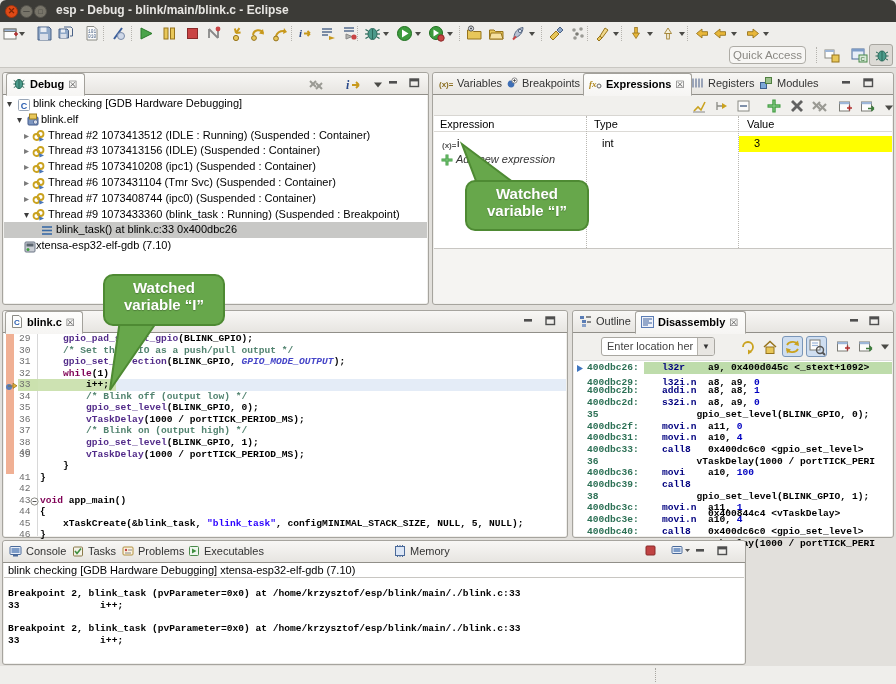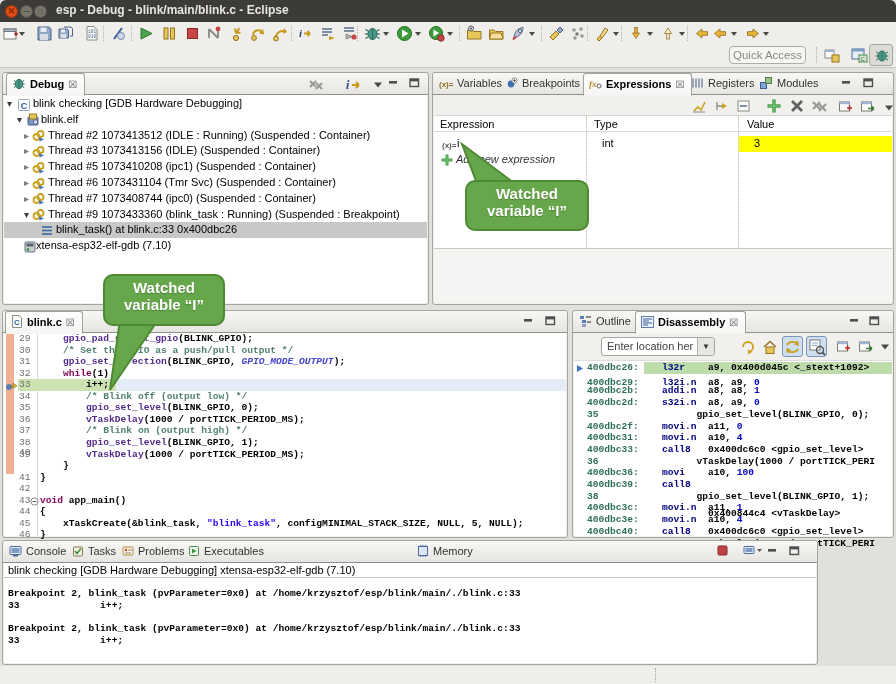--- a/index.html
+++ b/index.html
@@ -696,42 +696,42 @@
           <div class="dl" style="top:146px;"><span class="ad">400dbc39:</span><span style="position:absolute;left:74.88px;" class="mn">call8</span><span style="position:absolute;left:120.96px;margin-top:29px;">0x400844c4 &lt;vTaskDelay&gt;</span></div>
           <div class="dl" style="top:157.7px;"><span class="ad">38</span><span style="position:absolute;left:109.44px;">gpio_set_level(BLINK_GPIO, 1);</span></div>
           <div class="dl" style="top:169.39999999999998px;"><span class="ad">400dbc3c:</span><span style="position:absolute;left:74.88px;" class="mn">movi.n</span><span style="position:absolute;left:120.96px;">a11, <span class="nb">1</span></span></div>
           <div class="dl" style="top:181.1px;"><span class="ad">400dbc3e:</span><span style="position:absolute;left:74.88px;" class="mn">movi.n</span><span style="position:absolute;left:120.96px;">a10, <span class="nb">4</span></span></div>
           <div class="dl" style="top:192.79999999999998px;"><span class="ad">400dbc40:</span><span style="position:absolute;left:74.88px;" class="mn">call8</span><span style="position:absolute;left:120.96px;">0x400dc6c0 &lt;gpio_set_level&gt;</span></div>
           <div class="dl" style="top:204.5px;"><span class="ad"></span><span style="position:absolute;left:109.44px;">vTaskDelay(1000 / portTICK_PERI</span></div>
         </div>
     </div>
   </div>
 
-  <div class="panel" style="left:2px; top:540px; width:816px; height:125px;">
+  <div class="panel" style="left:2px; top:540px; width:744px; height:125px;">
     <div class="tabrow" id="con-tabs">
       <div class="tab" style="left:1px;"><svg class="ticon" width="13" height="12">
             <rect x="1" y="1.5" width="11" height="8" rx="1" fill="#e8eef8" stroke="#4a6a9a"></rect>
             <rect x="2.5" y="3" width="8" height="5" fill="#7d9cc8"></rect>
             <rect x="4" y="10" width="5" height="1.5" fill="#4a6a9a"></rect>
           </svg>Console</div>
       <div class="tab" style="left:64px;"><svg class="ticon" width="12" height="12">
             <rect x="1.5" y="2" width="9" height="9" rx="1" fill="#f5f2e8" stroke="#8a7a4a"></rect>
             <path d="M3,6 L5,8.5 L9,3.5" fill="none" stroke="#3f8f3f" stroke-width="1.6"></path>
           </svg>Tasks</div>
       <div class="tab" style="left:114px;"><svg class="ticon" width="12" height="12">
             <rect x="1" y="2" width="10" height="8" rx="1" fill="#fdf3df" stroke="#b09040"></rect>
             <circle cx="4" cy="5" r="1.2" fill="#c04040"></circle>
             <line x1="6" y1="5" x2="10" y2="5" stroke="#888"></line>
             <line x1="3" y1="8" x2="9" y2="8" stroke="#888"></line>
           </svg>Problems</div>
       <div class="tab" style="left:180px;"><svg class="ticon" width="12" height="12">
             <rect x="1.5" y="1.5" width="9" height="9" rx="1" fill="#eef6ee" stroke="#4a8a4a"></rect>
             <path d="M4,3.5 L8.5,6 L4,8.5 Z" fill="#3f8f3f"></path>
           </svg>Executables</div>
-      <div class="tab" style="left:409px;"><svg class="ticon" width="12" height="12">
+      <div class="tab" style="left:386px;"><svg class="ticon" width="12" height="12">
             <rect x="1.5" y="1.5" width="9" height="9" fill="#dce6f5" stroke="#4a6a9a"></rect>
             <g stroke="#4a6a9a">
               <line x1="3.5" y1="0" x2="3.5" y2="1.5"></line>
               <line x1="6" y1="0" x2="6" y2="1.5"></line>
               <line x1="8.5" y1="0" x2="8.5" y2="1.5"></line>
               <line x1="3.5" y1="10.5" x2="3.5" y2="12"></line>
               <line x1="6" y1="10.5" x2="6" y2="12"></line>
               <line x1="8.5" y1="10.5" x2="8.5" y2="12"></line>
             </g>
           </svg>Memory</div>

